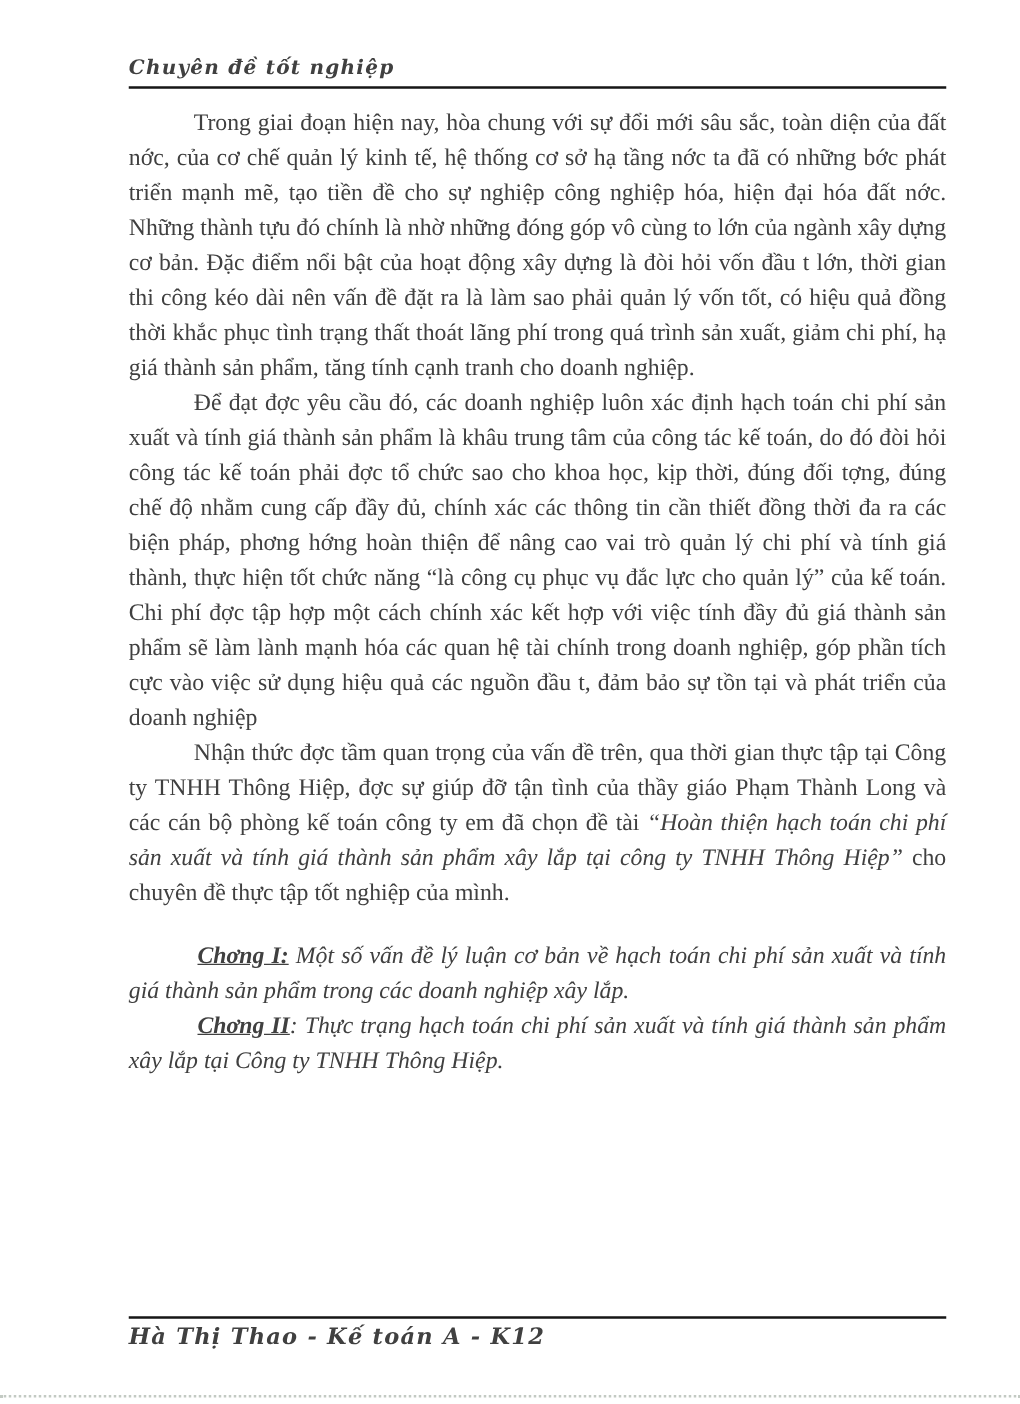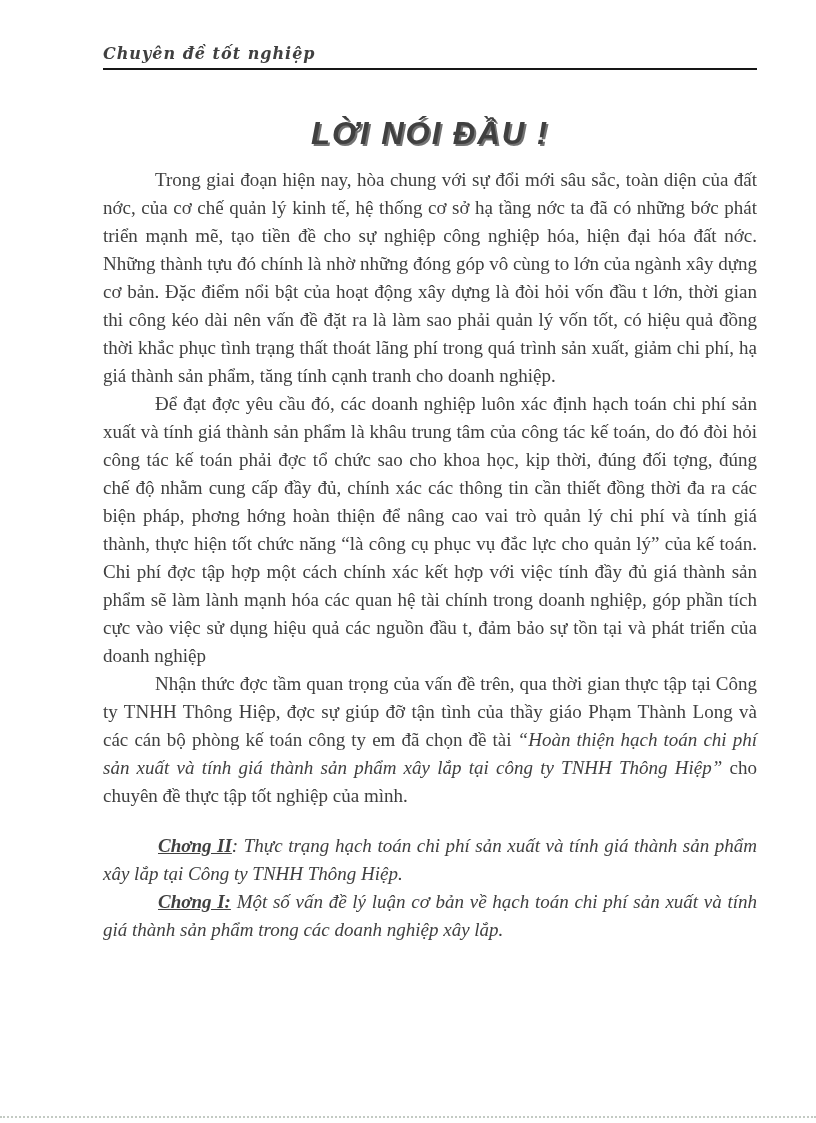--- a/index.html
+++ b/index.html
@@ -99,34 +99,36 @@
 </head>
 <body>
 
 <div class="page">
   <div class="content">
 
     <div class="header">
       <span class="header-text">Chuyên đề tốt nghiệp</span>
     </div>
 
-    <h1 class="doc-title">LỜI NÓI ĐẦU !</h1>
 
     <div class="body-text">
       <p class="para">Trong giai đoạn hiện nay, hòa chung với sự đổi mới sâu sắc, toàn diện của đất nớc,  của cơ chế quản lý kinh tế, hệ thống cơ sở hạ tầng nớc  ta đã có những bớc  phát triển mạnh mẽ, tạo tiền đề cho sự nghiệp công nghiệp hóa, hiện đại hóa đất nớc.  Những thành tựu đó chính là nhờ những đóng góp vô cùng to lớn của ngành xây dựng cơ bản. Đặc điểm nổi bật của hoạt động xây dựng là đòi hỏi vốn đầu t  lớn, thời gian thi công kéo dài nên vấn đề đặt ra là làm sao phải quản lý vốn tốt, có hiệu quả đồng thời khắc phục tình trạng thất thoát lãng phí trong quá trình sản xuất, giảm chi phí, hạ giá thành sản phẩm, tăng tính cạnh tranh cho doanh nghiệp.</p>
 
       <p class="para">Để đạt đợc  yêu cầu đó, các doanh nghiệp luôn xác định hạch toán chi phí sản xuất và tính giá thành sản phẩm là khâu trung tâm của công tác kế toán, do đó đòi hỏi công tác kế toán phải đợc  tổ chức sao cho khoa học, kịp thời, đúng đối tợng,  đúng chế độ nhằm cung cấp đầy đủ, chính xác các thông tin cần thiết đồng thời đa  ra các biện pháp, phơng  hớng  hoàn thiện để nâng cao vai trò quản lý chi phí và tính giá thành, thực hiện tốt chức năng “là công cụ phục vụ đắc lực cho quản lý” của kế toán. Chi phí đợc  tập hợp một cách chính xác kết hợp với việc tính đầy đủ giá thành sản phẩm sẽ làm lành mạnh hóa các quan hệ tài chính trong doanh nghiệp, góp phần tích cực vào việc sử dụng hiệu quả các nguồn đầu t,  đảm bảo sự tồn tại và phát triển của doanh nghiệp</p>
 
       <p class="para"><span>Nhận thức đợc  tầm quan trọng của vấn đề trên, qua thời gian thực tập tại Công ty TNHH Thông Hiệp, đợc  sự giúp đỡ tận tình của thầy giáo Phạm Thành Long và các cán bộ phòng kế toán công ty em đã chọn đề tài </span><span class="thesis-title">“Hoàn thiện hạch toán chi phí sản xuất và tính giá thành sản phẩm xây lắp tại công ty TNHH Thông Hiệp”</span><span> cho chuyên đề thực tập tốt nghiệp của mình.</span></p>
 
       <div class="outline">
 
+        <p><span class="chapter-label">Chơng  I:</span><span class="chapter-sep"></span><span class="chapter-text"> Một số vấn đề lý luận cơ bản về hạch toán chi phí sản xuất và tính giá thành sản phẩm trong các doanh nghiệp xây lắp.</span></p>
+
         <p><span class="chapter-label">Chơng  II</span><span class="chapter-sep">:</span><span class="chapter-text"> Thực trạng hạch toán chi phí sản xuất và tính giá thành sản phẩm xây lắp tại Công ty TNHH Thông Hiệp.</span></p>
-
-        <p><span class="chapter-label">Chơng  I:</span><span class="chapter-sep"></span><span class="chapter-text"> Một số vấn đề lý luận cơ bản về hạch toán chi phí sản xuất và tính giá thành sản phẩm trong các doanh nghiệp xây lắp.</span></p>
 
       </div>
     </div>
   </div>
 
+  <div class="footer">
+    <span class="footer-text">Hà Thị Thao - Kế toán A - K12</span>
+  </div>
 
   <div class="page-edge"></div>
 </div>
 
 </body></html>

